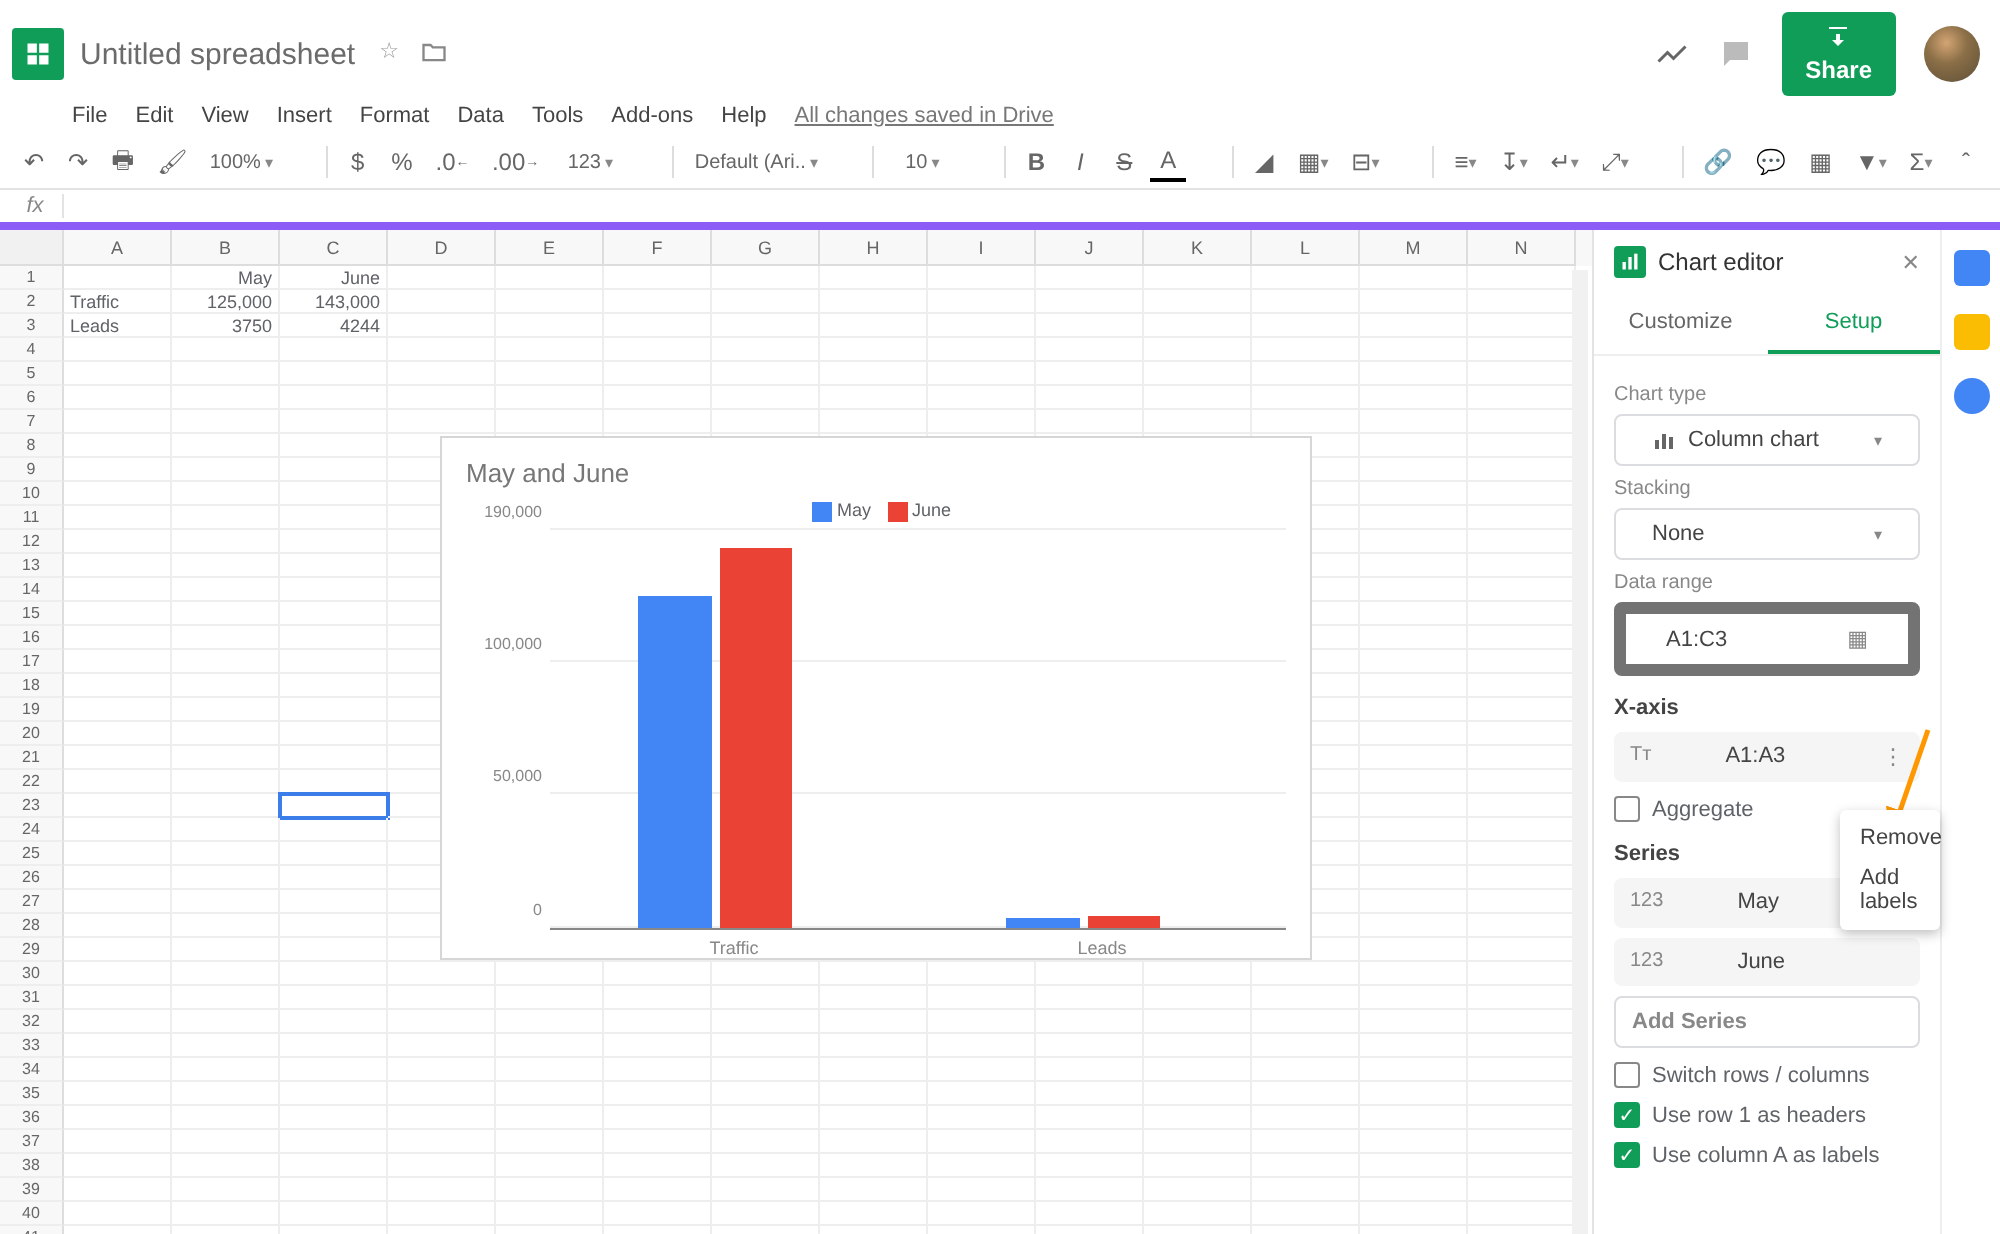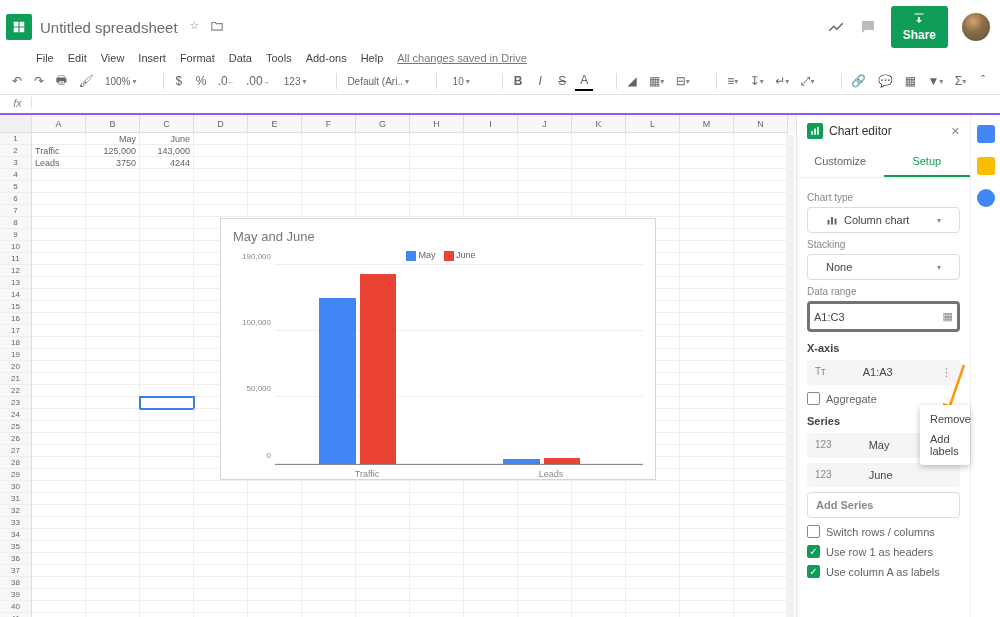--- a/index.html
+++ b/index.html
@@ -24,21 +24,21 @@
 
 .toolbar { display: flex; align-items: center; padding: 3px 8px; border-bottom: 1px solid #e3e3e3; gap: 4px; }
 .tool { padding: 3px 4px; color: #666; display: inline-flex; align-items: center; justify-content: center; min-width: 18px; height: 20px; font-size: 12px; }
 .tool.sep { border-right: 1px solid #ddd; width: 1px; padding: 0; margin: 0 2px; height: 16px; }
 .tool.dd { font-size: 10px; min-width: 36px; }
 .tool.dd::after { content: '▾'; font-size: 8px; margin-left: 2px; color: #888; }
 .tool.font { min-width: 70px; font-size: 10px; }
 .small-chev { font-size: 8px; color: #888; }
 
 
-.fxbar { display: flex; align-items: flex-start; padding: 2px 4px; border-bottom: 2px solid #8b5cf6; height: 20px; }
+.fxbar { display: flex; align-items: flex-start; padding: 2px 4px; border-bottom: 4px solid #8b5cf6; height: 20px; }
 .fxlabel { width: 28px; font-style: italic; color: #888; font-size: 11px; text-align: center; border-right: 1px solid #e3e3e3; }
 .fxinput { flex: 1; border: none; outline: none; font-size: 11px; padding-left: 4px; }
 
 
 .main { display: flex; height: 530px; }
 .sheet-area { flex: 1; overflow: hidden; position: relative; }
 
 
 .col-headers { display: flex; height: 18px; background: #f8f8f8; }
 .corner { width: 32px; border-right: 1px solid #ddd; border-bottom: 1px solid #ddd; background: #f1f1f1; }
@@ -70,21 +70,21 @@
 .ed-head .edicon { width: 16px; height: 16px; background: #0f9d58; border-radius: 2px; margin-right: 6px; display:flex; align-items:center; justify-content:center; }
 .ed-head .edtitle { font-size: 12px; color: #333; flex: 1; }
 .ed-close { color: #888; }
 .ed-tabs { display: flex; border-bottom: 1px solid #eee; }
 .ed-tab { flex: 1; text-align: center; padding: 8px 0; font-size: 11px; color: #666; border-bottom: 2px solid transparent; }
 .ed-tab.active { color: #0f9d58; border-bottom-color: #0f9d58; font-weight: 500; }
 .ed-body { padding: 8px 10px; }
 .ed-label { font-size: 10px; color: #888; margin: 6px 0 4px; }
 .ed-select { border: 1px solid #dadce0; border-radius: 4px; padding: 6px 18px; font-size: 11px; color: #444; display: flex; align-items: center; justify-content: space-between; }
 .ed-select .chev { font-size: 8px; color: #888; }
-.ed-input { border: 3px solid #737373; border-radius: 4px; padding: 6px 4px; font-size: 11px; color: #444; display: flex; align-items: center; justify-content: space-between; text-align: right; }
+.ed-input { border: 6px solid #737373; border-radius: 4px; padding: 6px 20px; font-size: 11px; color: #444; display: flex; align-items: center; justify-content: space-between; text-align: right; }
 .ed-section-title { font-size: 11px; font-weight: bold; color: #444; margin: 10px 0 6px; }
 .ed-pill { background: #f5f5f5; border-radius: 4px; padding: 6px 8px; display: flex; align-items: flex-start; font-size: 11px; color: #444; margin-bottom: 5px; gap: 31px; }
 .ed-pill .picon { margin-right: 6px; color: #888; font-size: 10px; }
 .ed-pill .dots { margin-left: auto; color: #888; }
 .ed-addseries { border: 1px solid #dadce0; border-radius: 4px; padding: 6px 8px; color: #888; font-size: 11px; font-weight: bold; }
 .ed-check { display: flex; align-items: center; gap: 6px; margin: 7px 0; font-size: 11px; }
 .ckbox { width: 13px; height: 13px; border: 1.5px solid #888; border-radius: 2px; display: inline-flex; align-items: center; justify-content: center; }
 .ckbox.checked { background: #0f9d58; border-color: #0f9d58; color: #fff; }
 .ckbox.checked::after { content: '✓'; font-size: 10px; }
 

